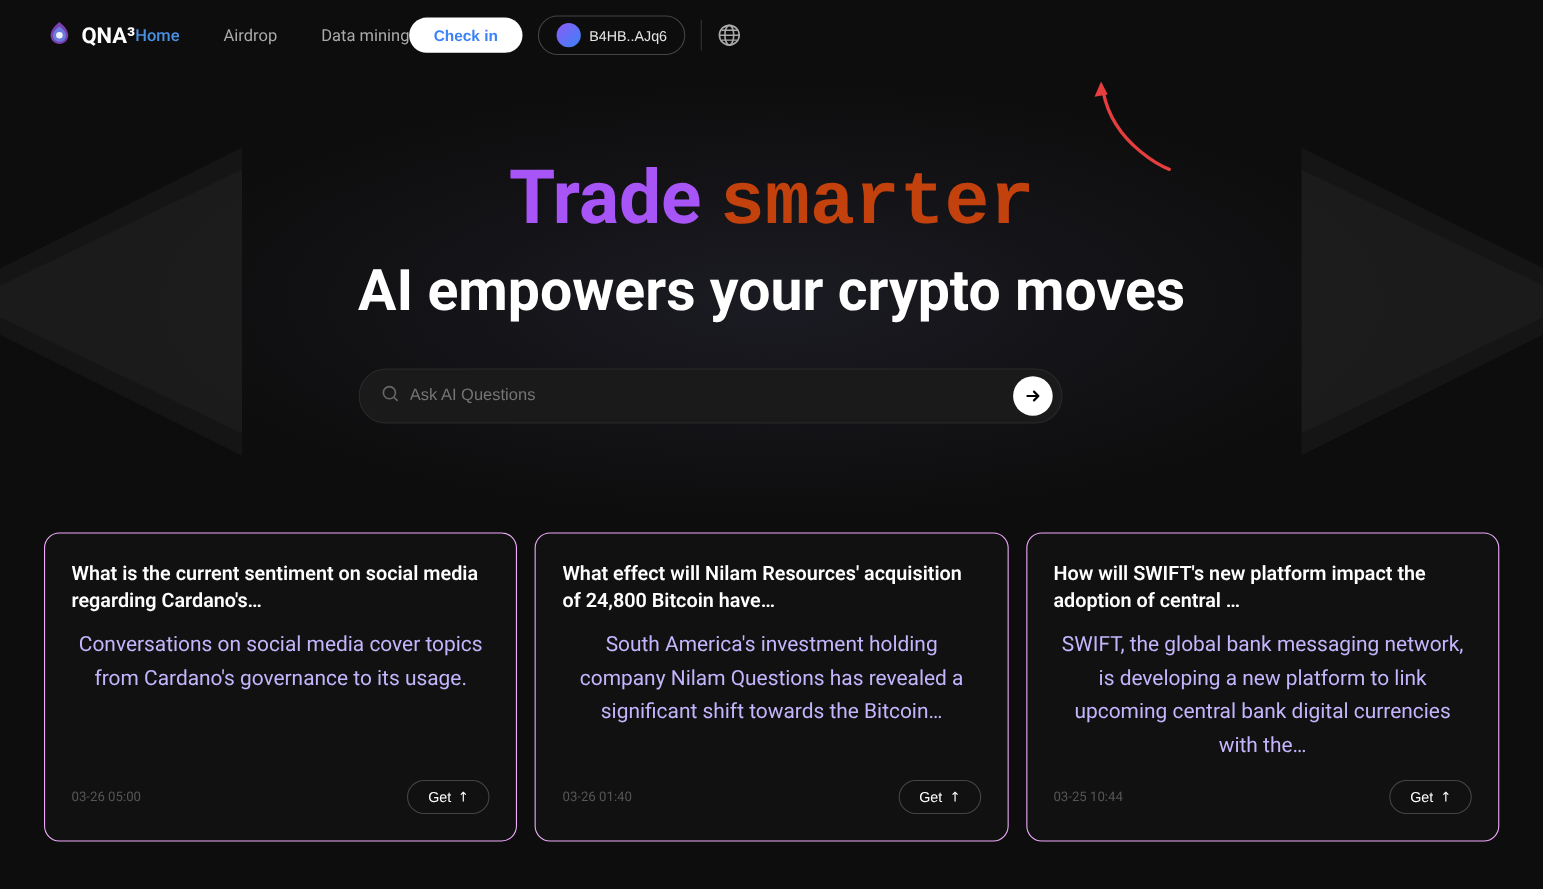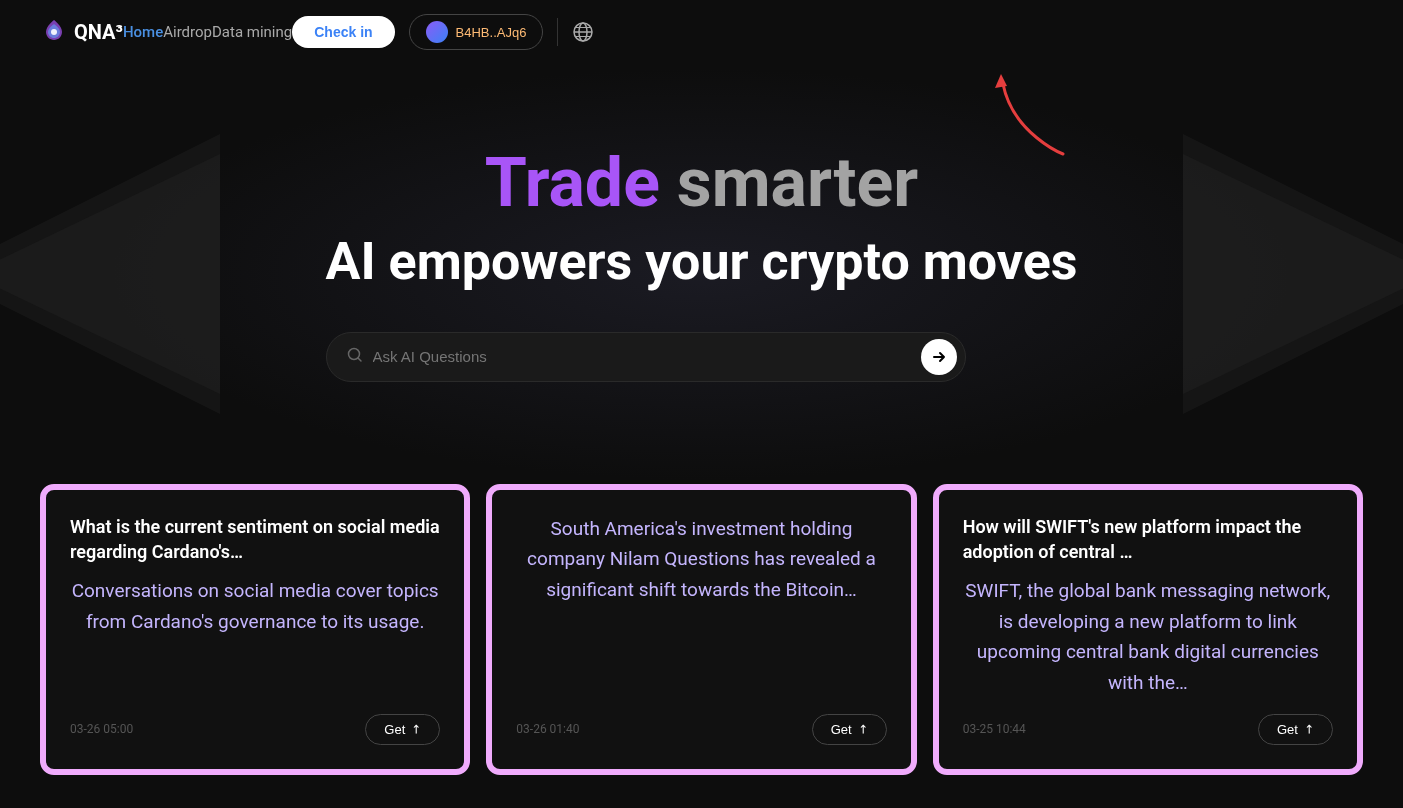--- a/index.html
+++ b/index.html
@@ -29,20 +29,21 @@
       font-weight: 700;
       color: #fff;
       text-decoration: none;
     }
     .nav-logo .logo-icon {
       width: 28px;
       height: 28px;
     }
     .nav-links {
       display: flex;
+      gap: 40px;
       align-items: center;
     }
     .nav-link {
       font-size: 15px;
       color: #aaa;
       text-decoration: none;
       cursor: pointer;
     }
     .nav-link.active {
       color: #4a90e2;
@@ -64,21 +65,21 @@
       cursor: pointer;
     }
     .wallet-btn {
       display: flex;
       align-items: center;
       gap: 8px;
       background: transparent;
       border: 1.5px solid #444;
       border-radius: 999px;
       padding: 6px 16px;
-      color: #fdba74;
+      color: #e5e5e5;
       font-size: 13px;
       cursor: pointer;
     }
     .wallet-avatar {
       width: 22px;
       height: 22px;
       border-radius: 50%;
       background: linear-gradient(135deg, #8b5cf6, #3b82f6);
       display: inline-block;
     }
@@ -139,21 +140,22 @@
     .hero-title {
       font-size: 68px;
       font-weight: 700;
       line-height: 1.1;
       margin-bottom: 10px;
     }
     .hero-title .trade {
       color: #a855f7;
     }
     .hero-title .smarter {
-      color: #a3a3a3;
+      color: #c2410c;
+      font-family: Liberation Mono, monospace;
     }
     .hero-subtitle {
       font-size: 52px;
       font-weight: 700;
       color: #fff;
       margin-bottom: 40px;
     }
 
     .search-bar {
       display: flex;
@@ -218,21 +220,21 @@
       color: #fff;
       margin-bottom: 20px;
     }
     .cards-grid {
       display: grid;
       grid-template-columns: repeat(3, 1fr);
       gap: 16px;
     }
     .card {
       background: #111;
-      border: 6px solid #f0abfc;
+      border: 1px solid #f0abfc;
       border-radius: 14px;
       padding: 24px;
       display: flex;
       flex-direction: column;
       justify-content: space-between;
       min-height: 210px;
     }
     .card-title {
       font-size: 18px;
       font-weight: 600;
@@ -390,20 +392,21 @@
         <span class="card-date">03-26 05:00</span>
         <button class="get-btn">
           <span>Get</span>
           <span class="arrow-icon">↗</span>
         </button>
       </div>
     </div>
 
     <div class="card">
       <div>
+        <div class="card-title">What effect will Nilam Resources' acquisition of 24,800 Bitcoin have…</div>
         <div class="card-body">South America's investment holding company Nilam Questions has revealed a significant shift towards the Bitcoin…</div>
       </div>
       <div class="card-footer">
         <span class="card-date">03-26 01:40</span>
         <button class="get-btn">
           <span>Get</span>
           <span class="arrow-icon">↗</span>
         </button>
       </div>
     </div>

